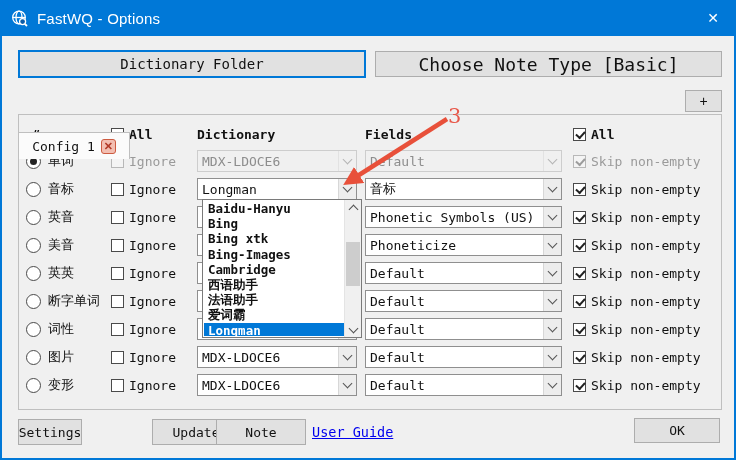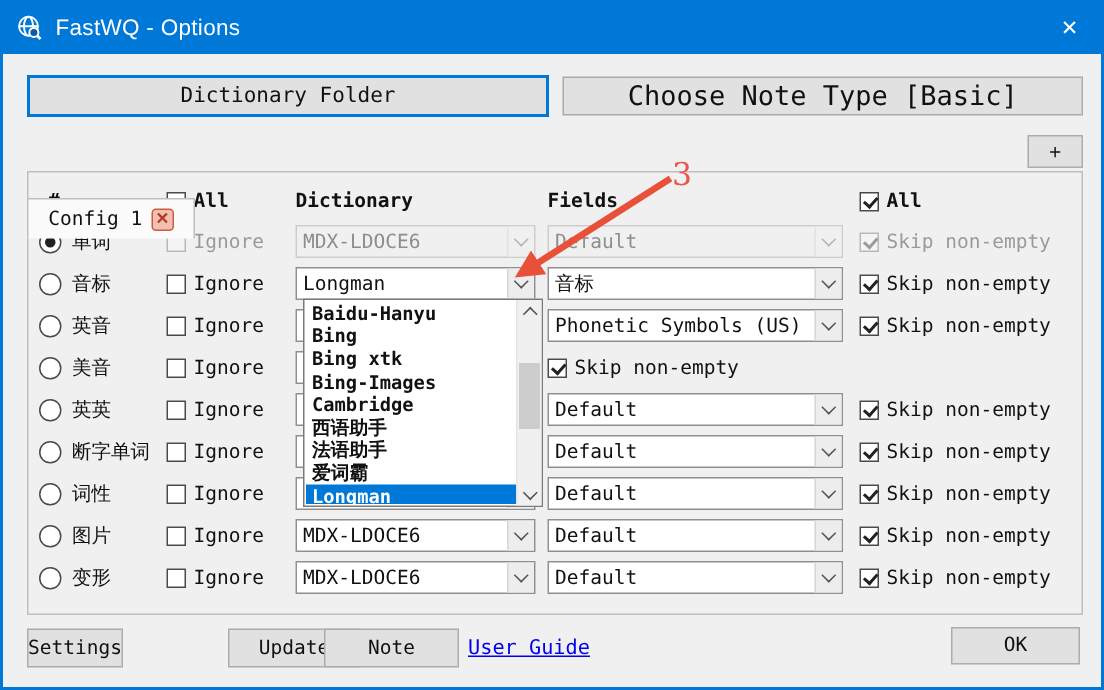--- a/index.html
+++ b/index.html
@@ -232,20 +232,28 @@
           <span>Ignore</span>
         </div>
       <div class="c3">
           <div class="combo">
             <span class="ct"></span>
             <span class="cbtn">
               <i class="chev"></i>
             </span>
           </div>
         </div>
+      <div class="c4">
+          <div class="combo">
+            <span class="ct">Phoneticize</span>
+            <span class="cbtn">
+              <i class="chev"></i>
+            </span>
+          </div>
+        </div>
       <div class="c5">
           <span class="cb checked"></span>
           <span>Skip non-empty</span>
         </div>
     </div>
 
     <div class="row">
       <div class="c1">
           <span class="radio"></span>
           <span>英英</span>

